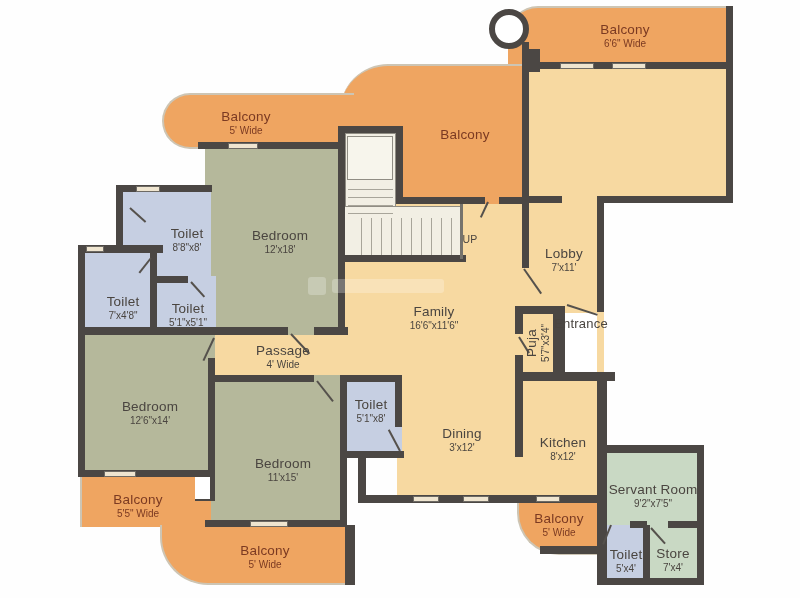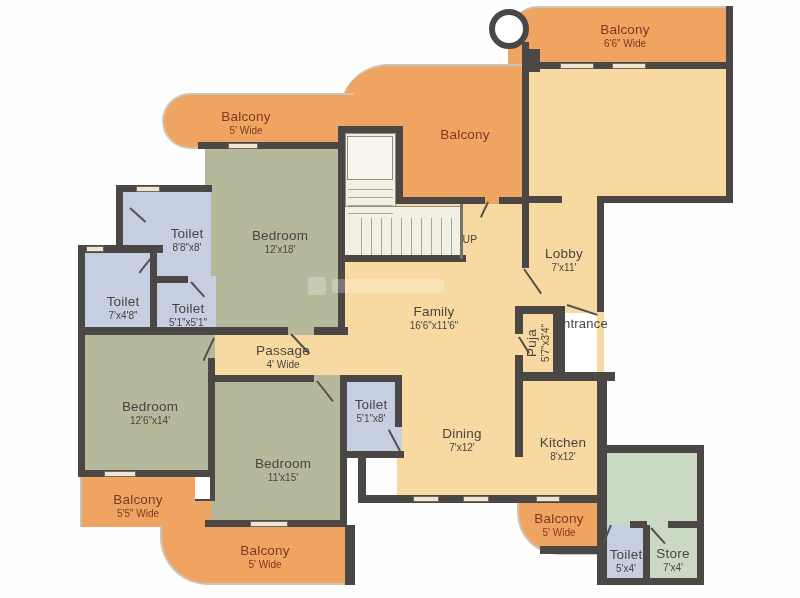--- a/index.html
+++ b/index.html
@@ -208,26 +208,30 @@
   <div class="lbl" style="left:283px;top:456px;">
     <div class="nm">Bedroom</div>
       <div class="dm">11'x15'</div>
     </div>
   <div class="lbl" style="left:371px;top:397px;">
     <div class="nm">Toilet</div>
       <div class="dm">5'1"x8'</div>
     </div>
   <div class="lbl" style="left:462px;top:426px;">
     <div class="nm">Dining</div>
-      <div class="dm">7'x12'</div>
+      <div class="dm">3'x12'</div>
     </div>
   <div class="lbl" style="left:563px;top:435px;">
     <div class="nm">Kitchen</div>
       <div class="dm">8'x12'</div>
     </div>
+  <div class="lbl" style="left:653px;top:482px;">
+    <div class="nm">Servant Room</div>
+      <div class="dm">9'2"x7'5"</div>
+    </div>
   <div class="lbl" style="left:626px;top:547px;">
     <div class="nm">Toilet</div>
       <div class="dm">5'x4'</div>
     </div>
   <div class="lbl" style="left:673px;top:546px;">
     <div class="nm">Store</div>
       <div class="dm">7'x4'</div>
     </div>
   <div class="lbl orange" style="left:138px;top:492px;">
     <div class="nm">Balcony</div>

